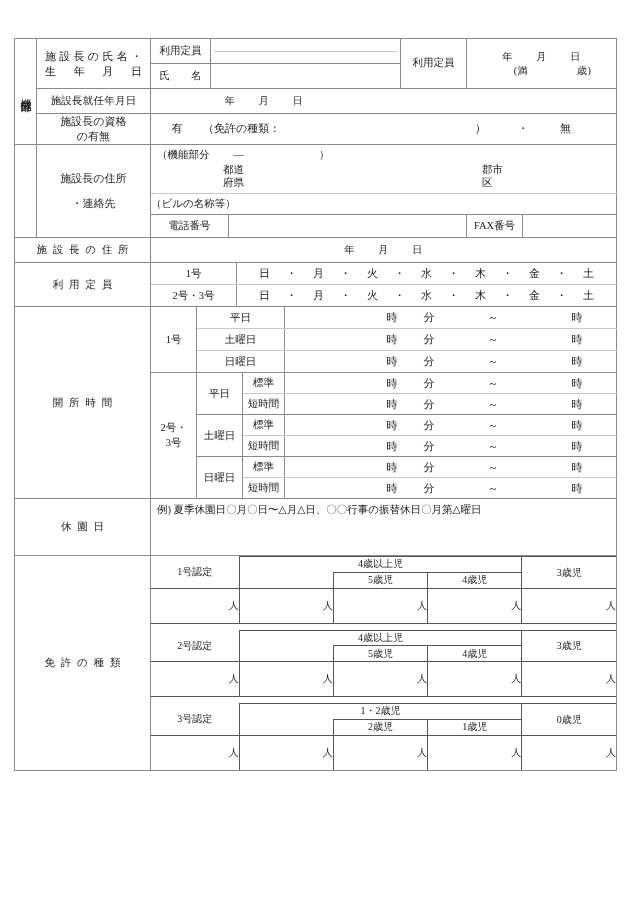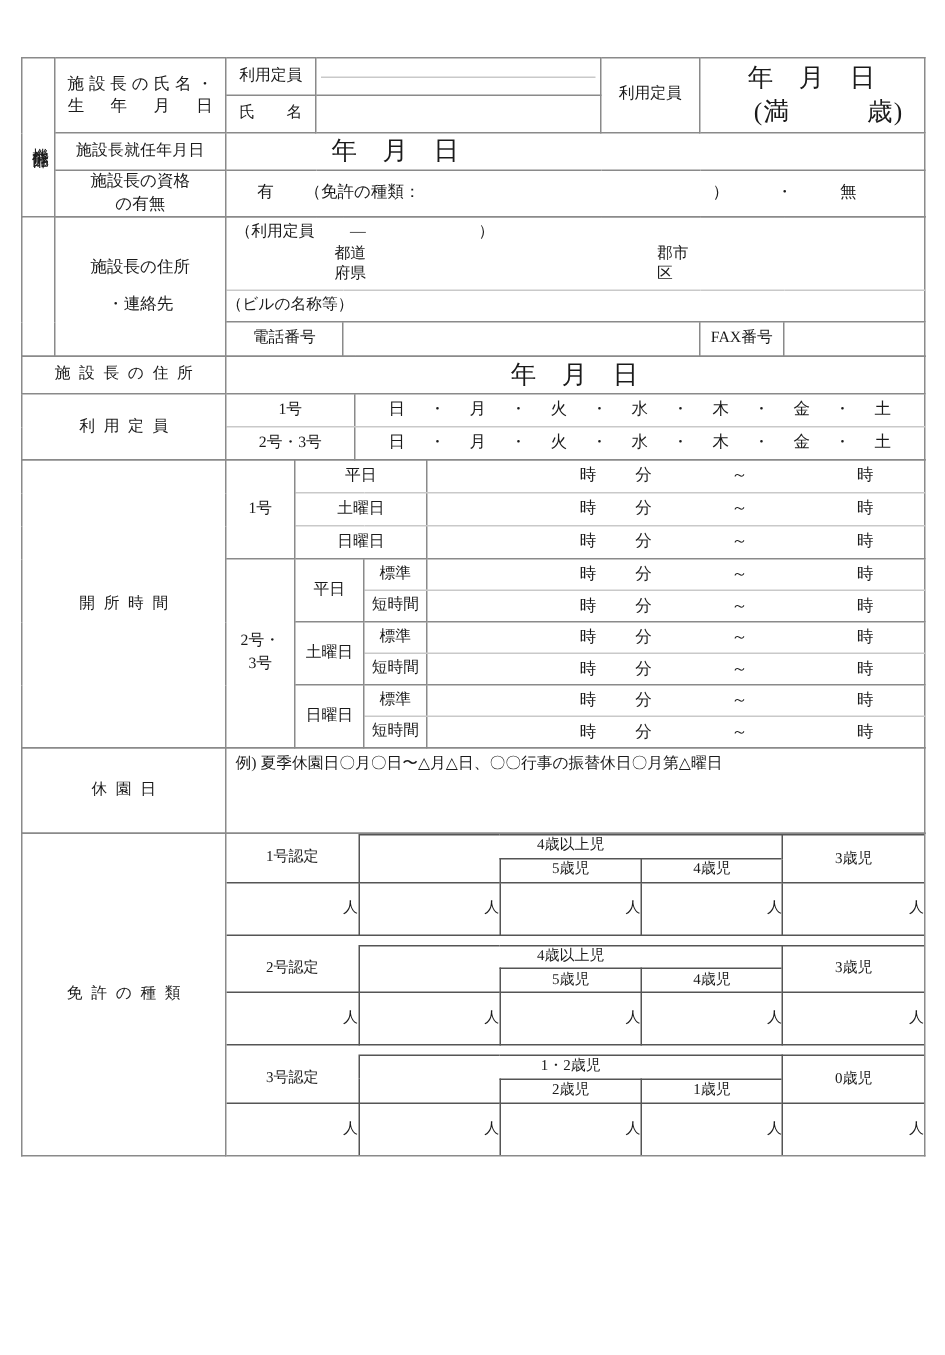--- a/index.html
+++ b/index.html
@@ -108,21 +108,21 @@
     justify-content: center;
     align-items: center;
     gap: 0;
     font-size: 11px;
   }
   .tokens span.tk { display:inline-block; width: 34px; text-align: center; }
   .tokens span.dot { display:inline-block; width: 20px; text-align: center; }
 
   
   .ymd {
-    font-size: 17px;
+    font-size: 10px;
     letter-spacing: 0.05em;
   }
   .ymd i { font-style: normal; display:inline-block; width: 34px; text-align:center; }
 
   
   .timerow {
     display: flex;
     align-items: center;
     font-size: 11px;
     height: 100%;
@@ -137,20 +137,21 @@
   .stack { display:inline-block; line-height: 1.25; text-align: left; }
 
   
   .addr-zip { padding: 3px 0 0 6px; font-size: 10.5px; }
   .addr-zip .dash { display:inline-block; width: 58px; text-align:center; }
   .addr-zip .close { display:inline-block; width: 62px; text-align:right; }
   .addr-line {
     display: flex;
     padding: 1px 0 3px 0;
     font-size: 10.5px;
+    gap: 44px;
   }
   .addr-line .a1 { flex: 0 0 215px; text-align: left; padding-left: 72px; }
   .addr-line .a2 { flex: 0 0 auto; text-align: left; }
 
   
   table.cap {
     border-collapse: collapse;
     width: 100%;
     table-layout: fixed;
   }
@@ -251,21 +252,21 @@
 
       <tbody>
           <tr>
         <td class="vert-rail" rowspan="3" style="border-top:none"></td>
         <td rowspan="3" style="height:24px">
           <div class="c fs11" style="padding-bottom:10px">施設長の住所</div>
           <div class="c fs11">・連絡先</div>
         </td>
         <td colspan="4" style="height:44px;border-bottom:1px solid #c9c9c9">
           <div class="addr-zip">
-            <span>（利用定員</span><span class="dash">—</span><span class="close">）</span>
+            <span>（機能部分</span><span class="dash">—</span><span class="close">）</span>
           </div>
           <div class="addr-line">
             <span class="a1">
               <span class="stack">
                 <span style="display:block">都道</span>
                 <span style="display:block">府県</span>
               </span>
             </span>
             <span class="a2">
               <span class="stack">

